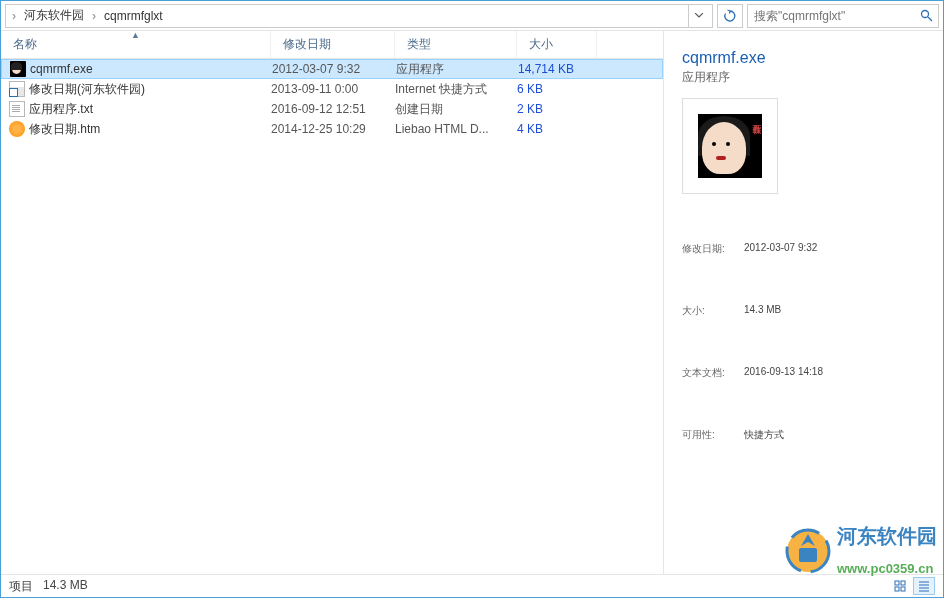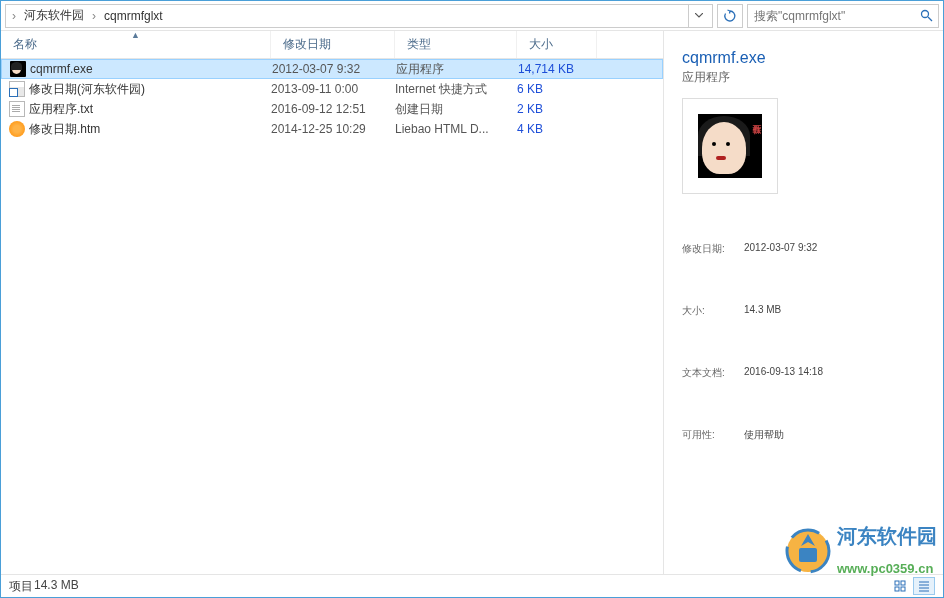--- a/index.html
+++ b/index.html
@@ -38,21 +38,21 @@
 .dp-face { width: 44px; height: 52px; background: #f5dcc8; border-radius: 50% 50% 40% 40%; position: absolute; left: 4px; top: 8px; }
 .dp-hair { width: 52px; height: 40px; background: #1a1a1a; border-radius: 50% 50% 0 0; position: absolute; left: 0px; top: 2px; }
 .dp-eyes { position: absolute; top: 28px; left: 14px; width: 4px; height: 4px; background: #000; border-radius: 50%; box-shadow: 14px 0 #000; }
 .dp-lips { position: absolute; top: 42px; left: 18px; width: 10px; height: 4px; background: #b02020; border-radius: 3px; }
 .dp-text { position: absolute; right: 1px; top: 4px; width: 12px; font-size: 9px; color: #c44; line-height: 1.1; writing-mode: vertical-rl; }
 .dp-props { }
 .dp-prop { display: flex; margin-bottom: 4px; font-size: 10px; margin-top: 48px; }
 .dp-prop-label { width: 62px; color: #666; }
 .dp-prop-value { color: #444; }
 .statusbar { height: 23px; border-top: 1px solid #e5e5e5; display: flex; align-items: center; padding: 0 8px; font-size: 12px; color: #444; justify-content: space-between; background: #fff; position: absolute; bottom: 0; left: 0; right: 0; }
-.status-left { display: flex; gap: 1px; }
+.status-left { display: flex; gap: 10px; }
 .status-right { display: flex; gap: 2px; }
 .view-btn { width: 22px; height: 18px; border: 1px solid transparent; display: flex; align-items: center; justify-content: center; color: #2a6fb8; }
 .view-btn.active { border: 1px solid #99c9ee; background: #e5f1fb; }
 .watermark { position: absolute; right: 6px; bottom: 20px; opacity: 0.85; display: flex; align-items: center; gap: 6px; pointer-events: none; }
 .wm-logo { width: 46px; height: 46px; }
 .wm-text { display: flex; flex-direction: column; line-height: 1.2; }
 .wm-title { color: #1a6fb8; font-size: 20px; font-weight: 600; }
 .wm-url { color: #3aa03a; font-size: 13px; font-weight: 600; margin-top: 13px; }
 .ic-exe { background: #000; position: relative; border-radius: 1px; overflow: hidden; }
 .ic-exe::before { content: ""; position: absolute; left: 2px; top: 3px; width: 9px; height: 10px; background: #f5dcc8; border-radius: 50%; }
@@ -159,21 +159,21 @@
         <div class="dp-prop">
           <div class="dp-prop-label">大小:</div>
           <div class="dp-prop-value">14.3 MB</div>
         </div>
         <div class="dp-prop">
           <div class="dp-prop-label">文本文档:</div>
           <div class="dp-prop-value">2016-09-13 14:18</div>
         </div>
         <div class="dp-prop">
           <div class="dp-prop-label">可用性:</div>
-          <div class="dp-prop-value">使用帮助</div>
+          <div class="dp-prop-value">快捷方式</div>
         </div>
       </div>
   </div>
 </div>
 
 <div class="statusbar">
   <div class="status-left">
     <span>项目</span>
     <span>14.3 MB</span>
   </div>

